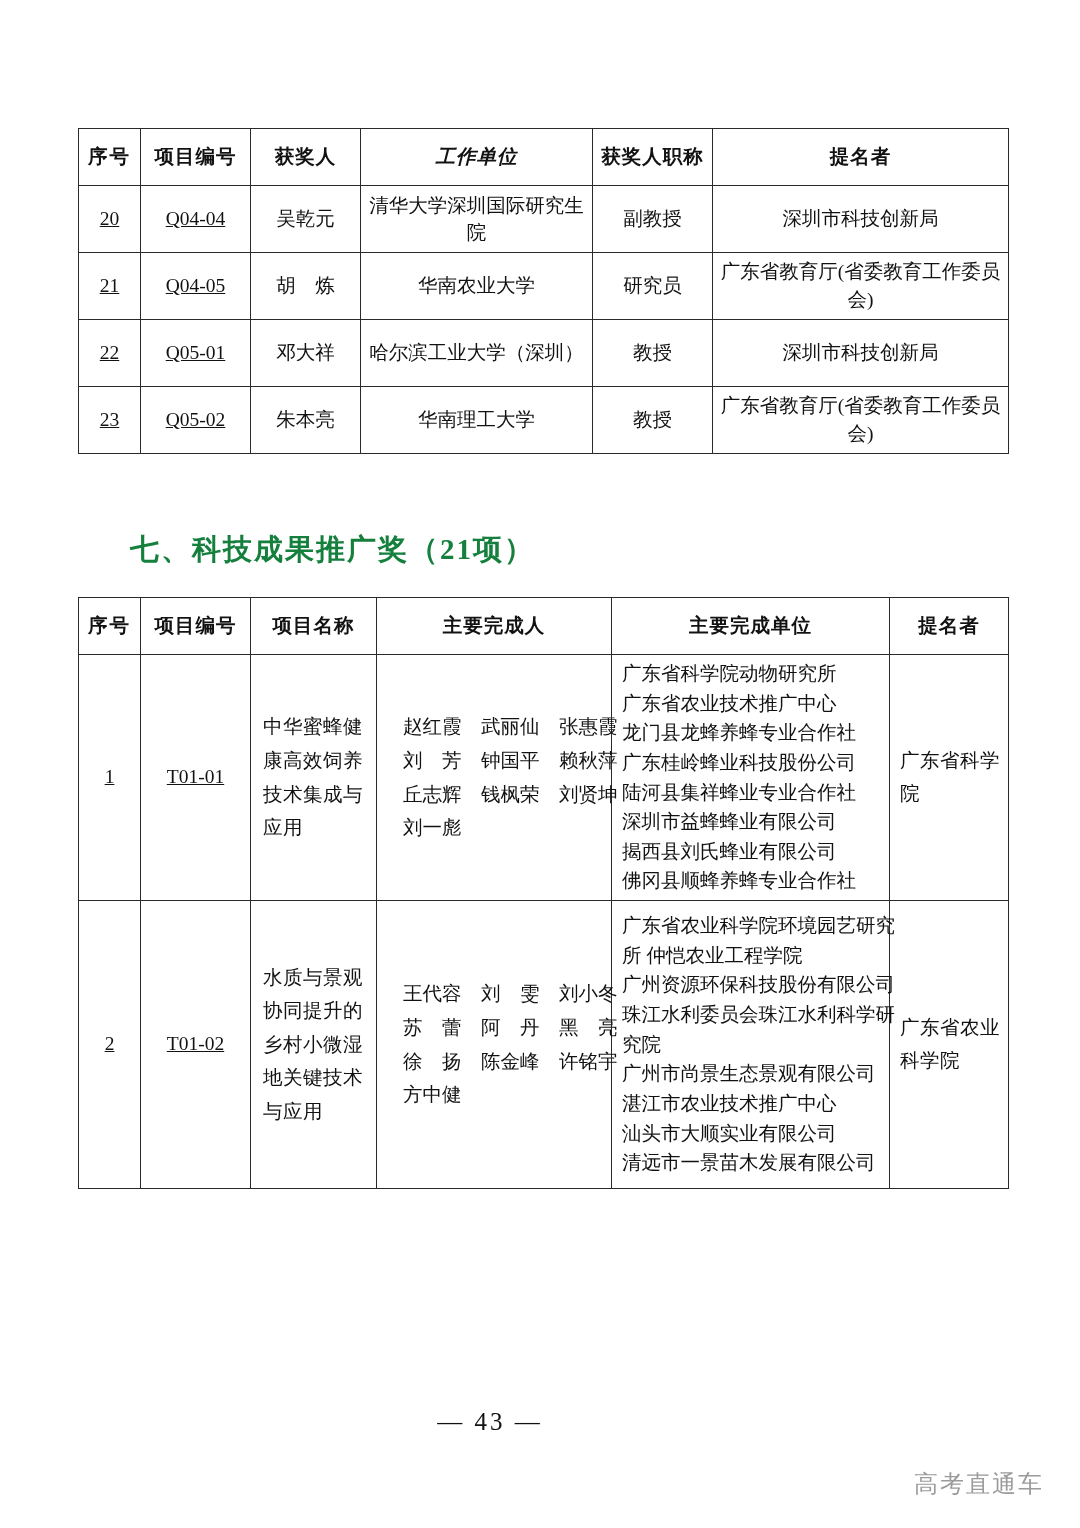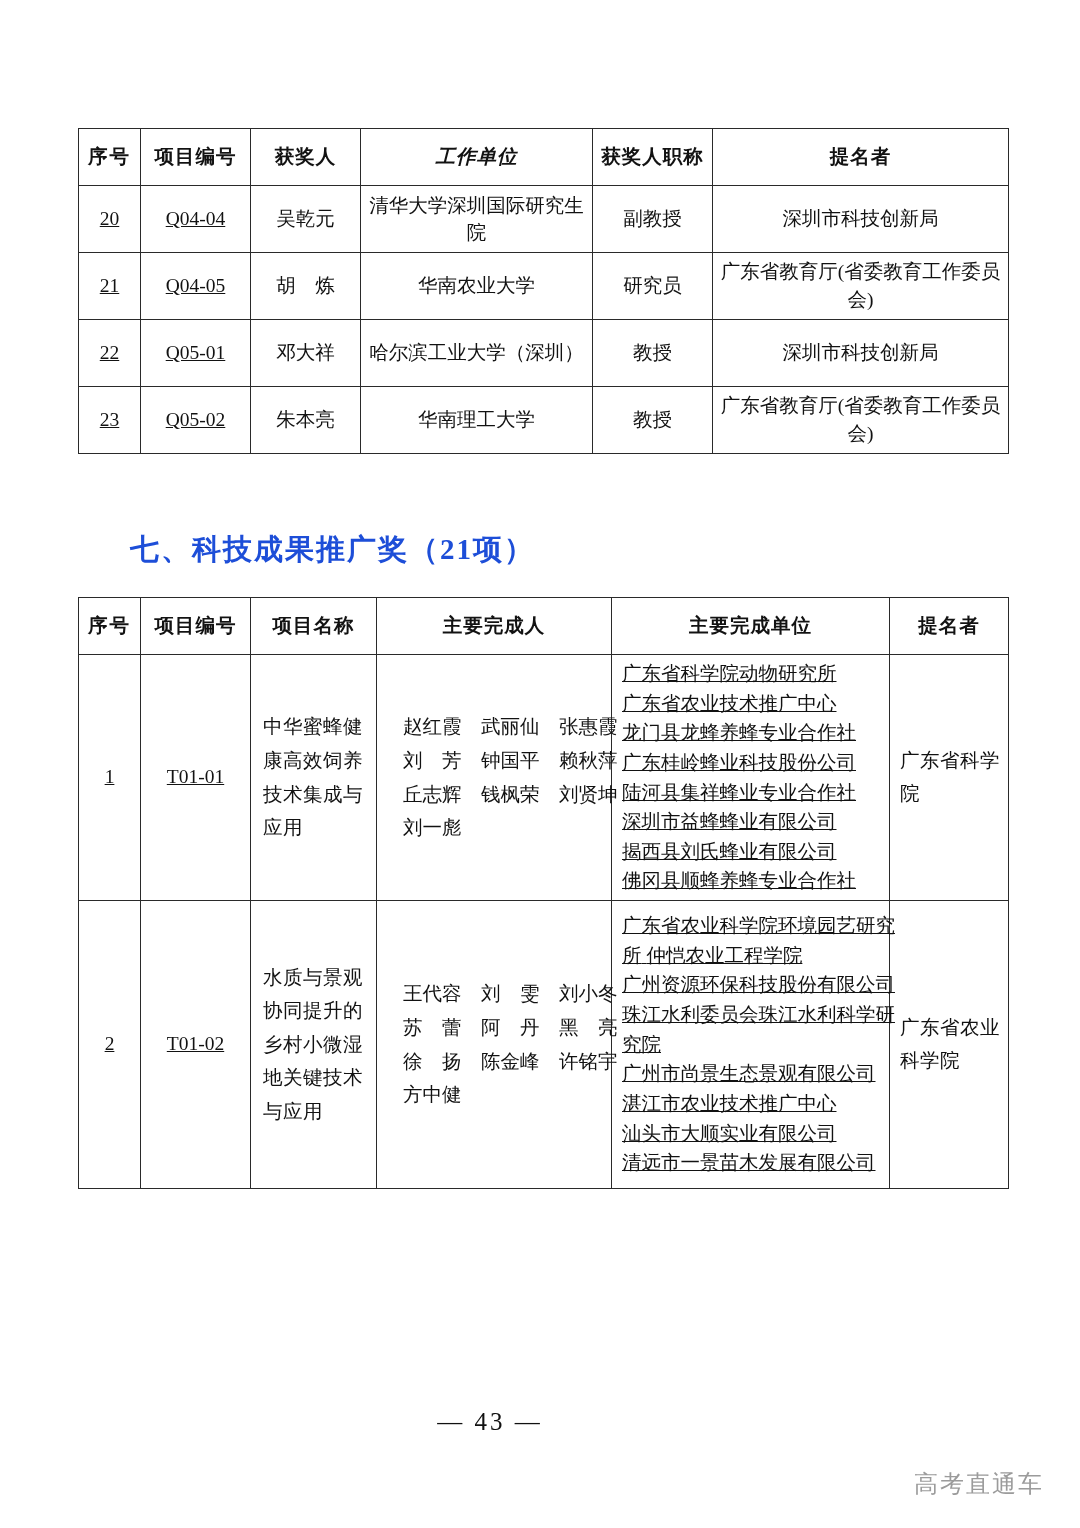--- a/index.html
+++ b/index.html
@@ -58,21 +58,21 @@
   #table-awardees .c-unit { line-height: 1.4; }
 
   
   .section-heading {
     position: absolute;
     left: 130px;
     top: 530px;
     font-size: 29px;
     font-weight: bold;
     letter-spacing: 2px;
-    color: #1d4ed8;
+    color: #15803d;
     font-family: "Liberation Serif", "DejaVu Serif", serif;
   }
 
   
   #table-promotion {
     left: 78px;
     top: 597px;
     width: 930px;
   }
   #table-promotion tr.hdr td { height: 48px; }
@@ -95,21 +95,20 @@
     padding-left: 26px;
     padding-right: 10px;
     line-height: 1.72;
     margin-left: 28px;
   }
   #table-promotion td.cell-units {
     padding-left: 10px;
     padding-right: 6px;
     line-height: 1.52;
     vertical-align: middle;
-    text-decoration: underline;
   }
   #table-promotion td.cell-nominator {
     padding-left: 10px;
     padding-right: 6px;
     line-height: 1.65;
     letter-spacing: 0.5px;
   }
   .unit-line { white-space: nowrap; }
   .people-row {
     display: block;

